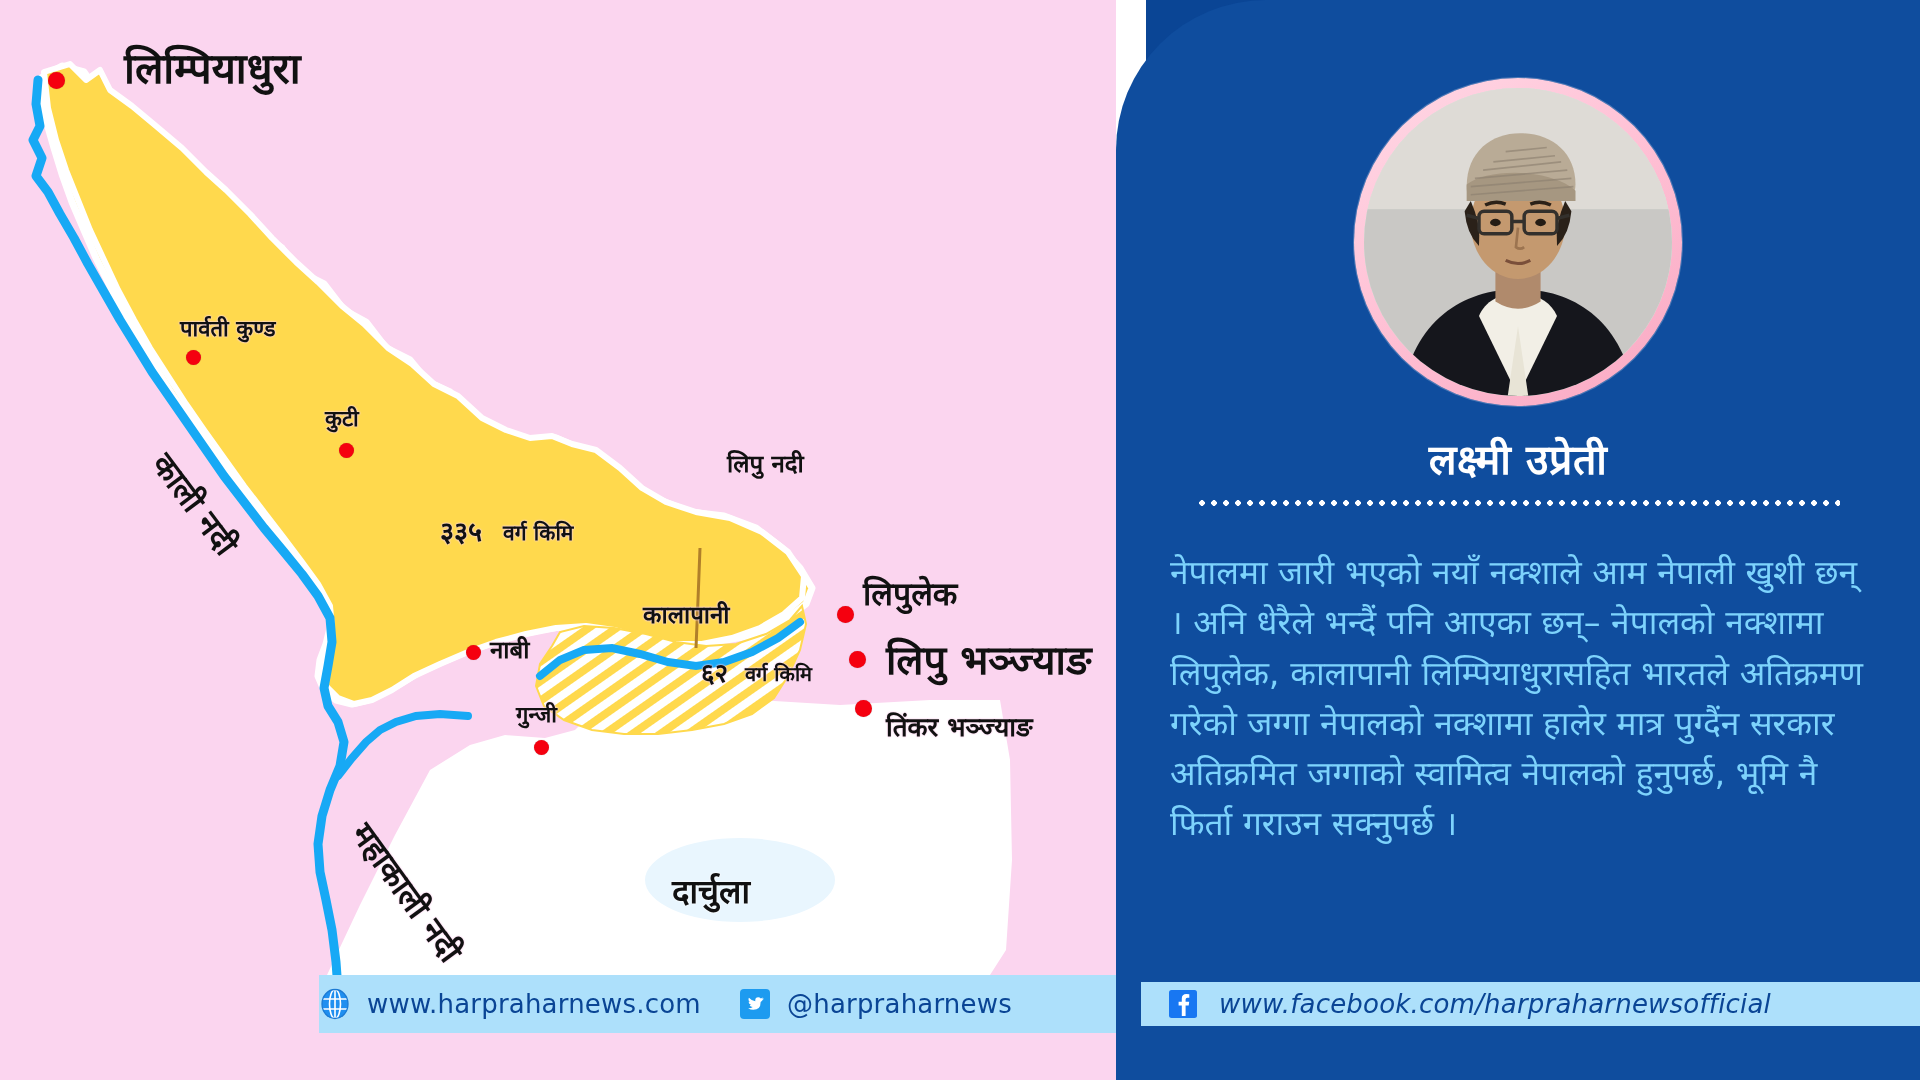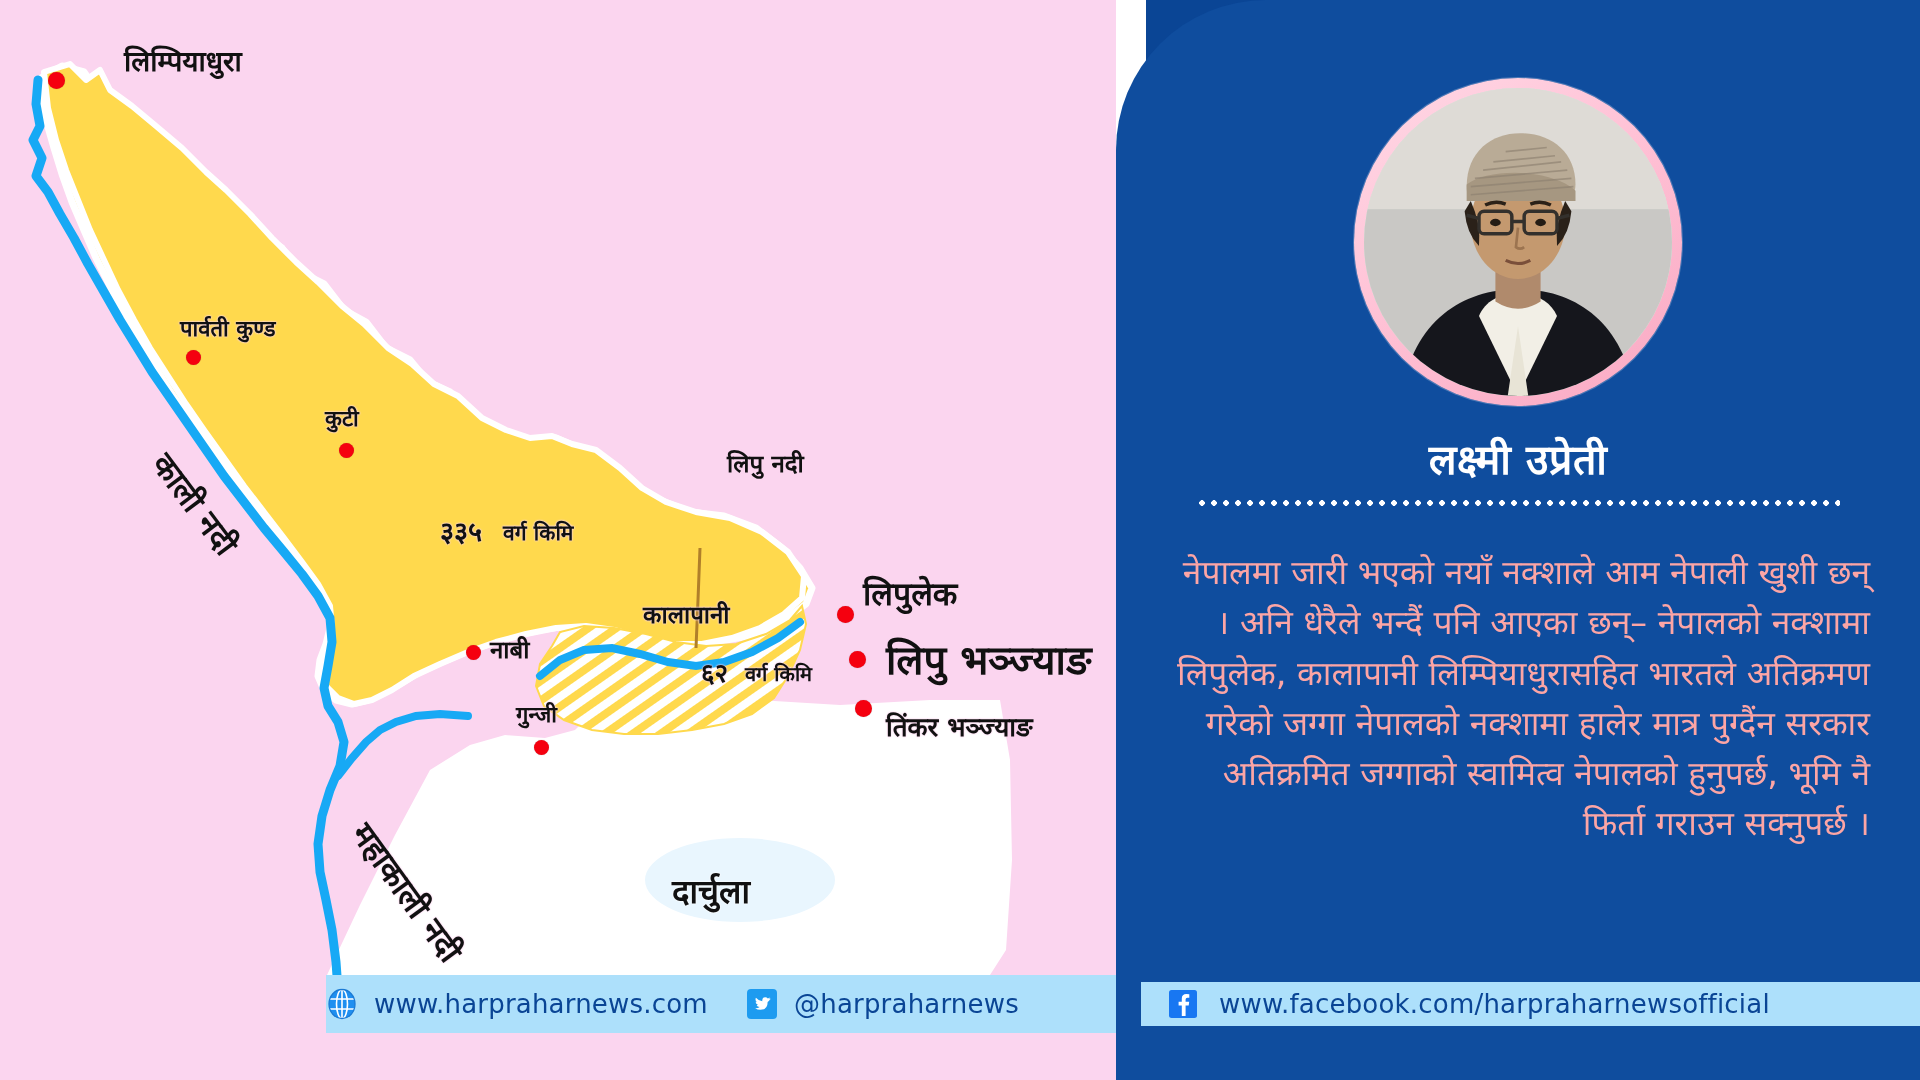--- a/index.html
+++ b/index.html
@@ -57,27 +57,27 @@
     color:#ffffff; font-size:41px; font-weight:700; letter-spacing:.5px;
   }
   #dot-divider {
     position:absolute; left:80px; top:498px; width:644px; height:10px;
     background-image:radial-gradient(circle, #ffffff 0 2.6px, transparent 3px);
     background-size:12px 10px; background-repeat:repeat-x;
     background-position:0 center;
   }
   #body-text {
     position:absolute; left:54px; top:548px; width:700px;
-    color:#fca5a5; font-size:33.5px; line-height:1.50; text-align:right;
+    color:#7dd3fc; font-size:33.5px; line-height:1.50; text-align:left;
     font-weight:400;
   }
 
   
   #footer {
-    position:absolute; left:16px; top:975px; width:1696px; height:58px;
+    position:absolute; left:9px; top:975px; width:1696px; height:58px;
     background:#ade0fb; display:flex; align-items:center;
   }
   #footer-left-pad { width:310px; flex:0 0 310px; height:58px; background:#fbd5ef; }
   .fitem { display:flex; align-items:center; height:58px; }
   .fitem .flabel {
     color:#0a4595; font-size:26px; font-weight:400;
     font-family:"DejaVu Sans","Liberation Sans",sans-serif;
     letter-spacing:.2px; white-space:nowrap;
   }
   .ficon { width:32px; height:32px; margin-right:16px; flex:0 0 32px; }
@@ -175,21 +175,21 @@
       <path fill="none" stroke="#17a9f5" stroke-width="8" stroke-linecap="round" d="M 540 676 L 560 660 L 584 650 L 612 648 L 640 654
            L 668 662 L 696 666 L 724 662 L 752 652 L 778 638
            L 800 622"></path>
 
       <path fill="none" stroke="#b07f2a" stroke-width="3" d="M 700 548 L 698 600 L 696 648"></path>
 
       <path fill="none" stroke="#17a9f5" stroke-width="8" stroke-linecap="round" d="M 338 776 L 352 758 L 366 742 L 380 730 L 396 722
            L 416 716 L 440 714 L 468 716"></path>
     </svg>
 
-    <span class="mlabel" style="left:124px; top:48px; font-size:28px;">लिम्पियाधुरा</span>
+    <span class="mlabel" style="left:124px; top:48px; font-size:42px;">लिम्पियाधुरा</span>
     <span class="dot" style="left:48px; top:72px;"></span>
 
     <span class="mlabel" style="left:180px; top:318px; font-size:22px;">पार्वती कुण्ड</span>
     <span class="dot sm" style="left:186px; top:350px;"></span>
 
     <span class="mlabel" style="left:325px; top:408px; font-size:22px;">कुटी</span>
     <span class="dot sm" style="left:339px; top:443px;"></span>
 
     <span class="mlabel" style="left:172px; top:448px; font-size:32px; transform:rotate(53deg); transform-origin:left top;">काली नदी</span>
 
@@ -316,21 +316,21 @@
                    q .65 2.05 3 2.15 q -1.8 1.45 -4.55 1.2 q 2.3 1.5 5.2 1.5
                    q 7.3 0 7.3 -7.3 v -.45 q 1 -.75 1.85 -1.75 Z" fill="#ffffff"></path>
         </svg>
       </span>
       <span class="flabel">@harpraharnews</span>
     </div>
   </div>
 
   <div id="footer-blue-cap"></div>
   <div id="footer-blue-inner">
-    <div class="fitem" style="height:44px; padding-left:28px;">
+    <div class="fitem" style="height:44px; padding-left:28px;font-style:italic;">
       <span class="ficon" style="width:28px;height:28px;flex:0 0 28px;margin-right:22px;">
         <svg viewBox="0 0 28 28" width="28" height="28">
           <rect x="0" y="0" width="28" height="28" rx="2.5" fill="#1877f2"></rect>
           <path d="M 16.6 26 V 15.6 h 3.1 l .5 -3.8 h -3.6 v -2.4
                    q 0 -1.6 1.8 -1.6 h 1.9 V 4.2 q -1.3 -.2 -2.9 -.2
                    q -4.6 0 -4.6 4.6 v 3.2 H 9.6 v 3.8 h 3.2 V 26 Z" fill="#ffffff"></path>
         </svg>
       </span>
       <span class="flabel">www.facebook.com/harpraharnewsofficial</span>
     </div>

